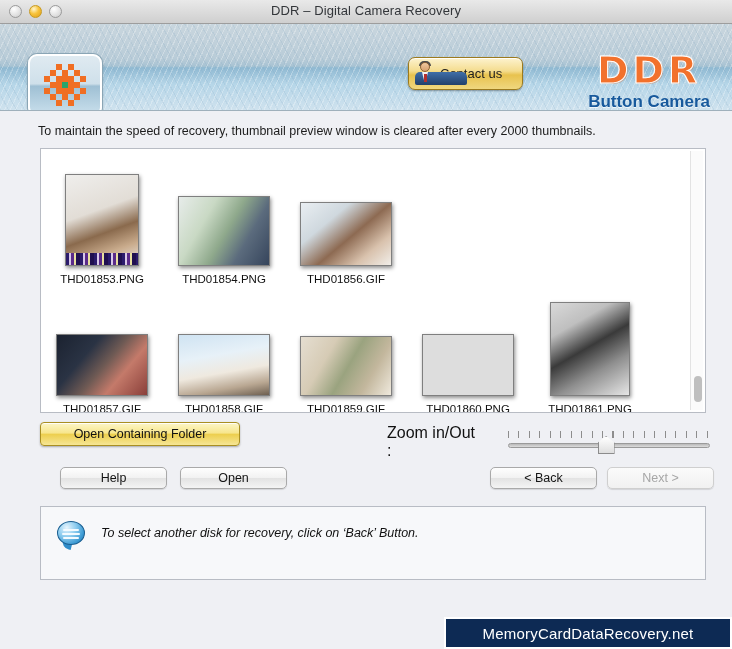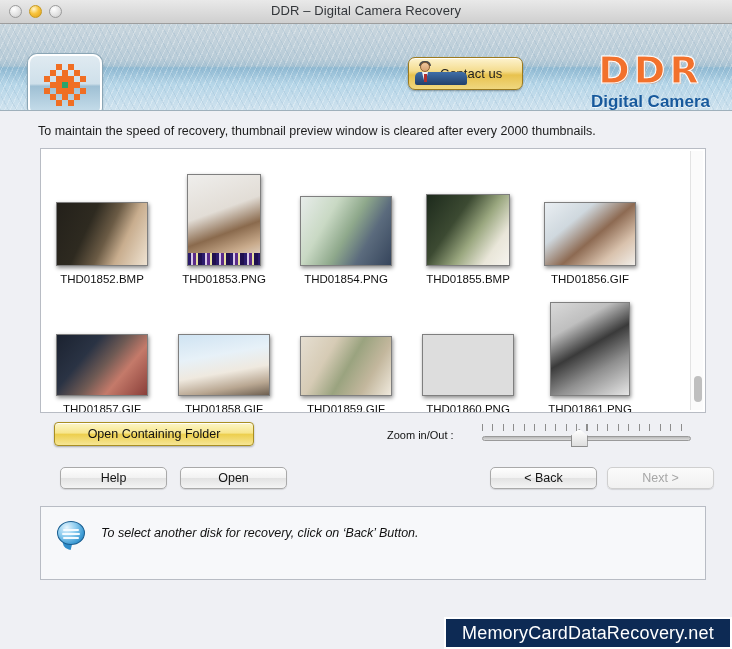--- a/index.html
+++ b/index.html
@@ -137,24 +137,23 @@
 
   
   .controls{position:relative;height:34px;margin:9px 6px 0 24px;}
   .ocf-btn{
     position:absolute;left:0;top:0;width:200px;height:24px;border-radius:4px;
     background:linear-gradient(to bottom,#fdf6c8 0%,#f7e68d 45%,#edcf4f 52%,#f6e695 100%);
     border:1px solid #a98f22;
     box-shadow:inset 0 1px 0 rgba(255,255,255,.9),0 1px 2px rgba(0,0,0,.3);
     box-sizing:border-box;text-align:center;font-size:12.5px;color:#111;line-height:22px;
     cursor:pointer;
-    margin-left:14px;
   }
   .zoom-wrap{position:absolute;left:347px;top:2px;display:flex;align-items:center;}
-  .zoom-label{font-size:11px;color:#111;margin-right:28px;}
+  .zoom-label{font-size:16px;color:#111;margin-right:28px;}
   .slider{position:relative;width:209px;height:22px;cursor:pointer;}
   .ticks{position:absolute;left:0;right:0;top:0;height:7px;
     background:repeating-linear-gradient(to right,
       #8d8d8d 0px,#8d8d8d 1px,transparent 1px,transparent 10.45px);}
   .track{position:absolute;left:0;right:0;top:12px;height:5px;border-radius:3px;
     background:linear-gradient(#b9b9b9,#dcdcdc);border:1px solid #9a9a9a;box-sizing:border-box;}
   .slider-thumb{position:absolute;left:96px;top:5px;width:15px;height:16px;
     background:linear-gradient(#ffffff,#dedede);
     border:1px solid #8c8c8c;
     clip-path:polygon(50% 0,100% 38%,100% 100%,0 100%,0 38%);
@@ -197,21 +196,21 @@
   .bubble .l2{left:5px;top:12px;width:18px;}
   .bubble .l3{left:6px;top:16px;width:16px;}
   .status-text{font-size:12.5px;color:#111;margin-left:14px;margin-top:3px;font-style:italic;}
 
   
   .footer-banner{
     position:absolute;right:0px;bottom:0px;width:288px;height:32px;
     background:#0d2a54;border:2px solid #ffffff;box-sizing:border-box;
     display:flex;align-items:center;justify-content:center;
   }
-  .footer-banner span{color:#ffffff;font-size:18px;letter-spacing:.2px;}
+  .footer-banner span{color:#ffffff;font-size:15px;letter-spacing:.2px;}
 </style>
 </head>
 <body>
 
 <div class="window">
 
   <div class="titlebar">
     <div class="lights">
       <div class="light"></div>
       <div class="light amber"></div>
@@ -284,47 +283,39 @@
           <div class="head"></div>
         <div class="body"></div>
           <div class="shirt"></div>
           <div class="tie"></div>
       </div>
       <div class="contact-label">Contact us</div>
     </div>
 
     <div class="brand">
       <div class="brand-ddr">DDR</div>
-      <div class="brand-sub">Digital Camera</div>
+      <div class="brand-sub">Button Camera</div>
     </div>
   </div>
 
   <div class="body">
 
     <div class="notice">To maintain the speed of recovery, thumbnail preview window is cleared after every 2000 thumbnails.</div>
 
     <div class="thumb-panel">
       <div class="thumb-row row1" id="row1">
-          <div class="thumb-cell">
-            <div class="thumb-img" style="width: 92px; height: 64px; background: linear-gradient(115deg, rgb(35, 32, 26) 0%, rgb(46, 42, 32) 35%, rgb(107, 91, 69) 55%, rgb(200, 173, 142) 72%, rgb(239, 227, 210) 100%);"></div>
-            <div class="thumb-label">THD01852.BMP</div>
-          </div>
           <div class="thumb-cell">
             <div class="thumb-img" style="width: 74px; height: 92px; background: linear-gradient(160deg, rgb(239, 238, 236) 0%, rgb(226, 221, 214) 40%, rgb(138, 106, 77) 62%, rgb(201, 171, 140) 80%, rgb(239, 234, 228) 100%);">
               <div style="position: absolute; left: 0px; right: 0px; bottom: 0px; height: 12px; background: repeating-linear-gradient(90deg, rgb(43, 27, 107) 0px, rgb(43, 27, 107) 3px, rgb(216, 200, 232) 3px, rgb(216, 200, 232) 5px, rgb(90, 42, 138) 5px, rgb(90, 42, 138) 8px, rgb(232, 224, 160) 8px, rgb(232, 224, 160) 10px, rgb(32, 16, 80) 10px, rgb(32, 16, 80) 14px);"></div>
             </div>
             <div class="thumb-label">THD01853.PNG</div>
           </div>
           <div class="thumb-cell">
             <div class="thumb-img" style="width: 92px; height: 70px; background: linear-gradient(120deg, rgb(231, 236, 234) 0%, rgb(201, 217, 196) 30%, rgb(143, 169, 140) 52%, rgb(91, 107, 125) 72%, rgb(54, 69, 92) 100%);"></div>
             <div class="thumb-label">THD01854.PNG</div>
-          </div>
-          <div class="thumb-cell">
-            <div class="thumb-img" style="width: 84px; height: 72px; background: linear-gradient(125deg, rgb(29, 42, 28) 0%, rgb(60, 74, 50) 35%, rgb(154, 167, 127) 58%, rgb(233, 230, 217) 80%, rgb(246, 244, 238) 100%);"></div>
-            <div class="thumb-label">THD01855.BMP</div>
           </div>
           <div class="thumb-cell">
             <div class="thumb-img" style="width: 92px; height: 64px; background: linear-gradient(140deg, rgb(233, 238, 242) 0%, rgb(207, 216, 222) 30%, rgb(141, 106, 82) 55%, rgb(217, 194, 173) 78%, rgb(241, 238, 233) 100%);"></div>
             <div class="thumb-label">THD01856.GIF</div>
           </div>
         </div>
       <div class="thumb-row row2" id="row2">
           <div class="thumb-cell">
             <div class="thumb-img" style="width: 92px; height: 62px; background: linear-gradient(130deg, rgb(27, 34, 48) 0%, rgb(42, 51, 68) 32%, rgb(111, 90, 84) 52%, rgb(196, 122, 106) 70%, rgb(138, 63, 58) 100%);"></div>
             <div class="thumb-label">THD01857.GIF</div>

